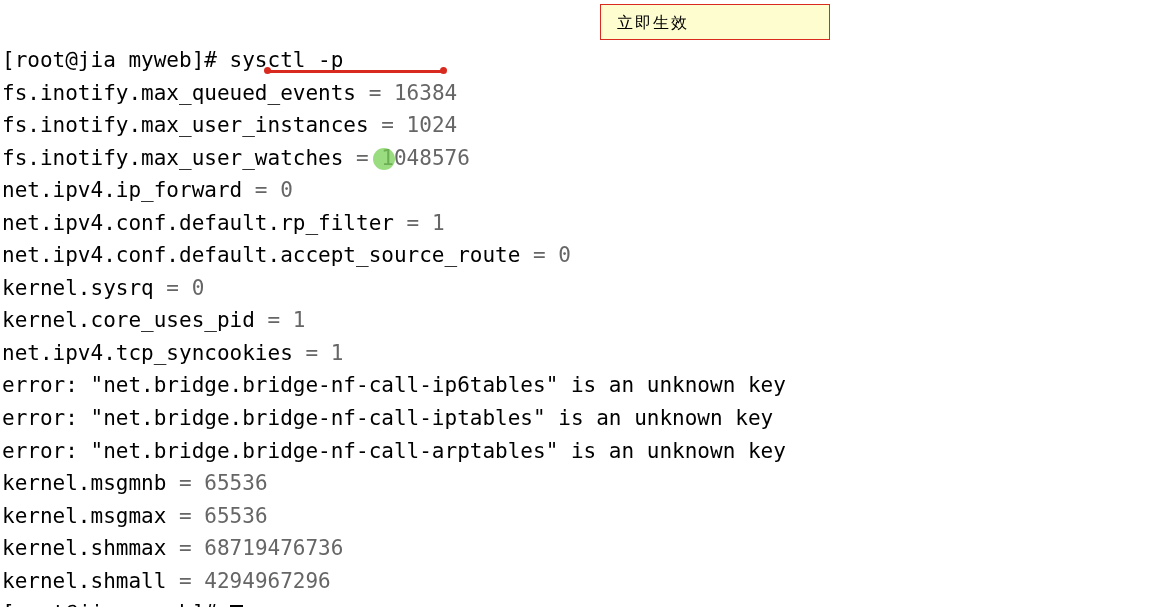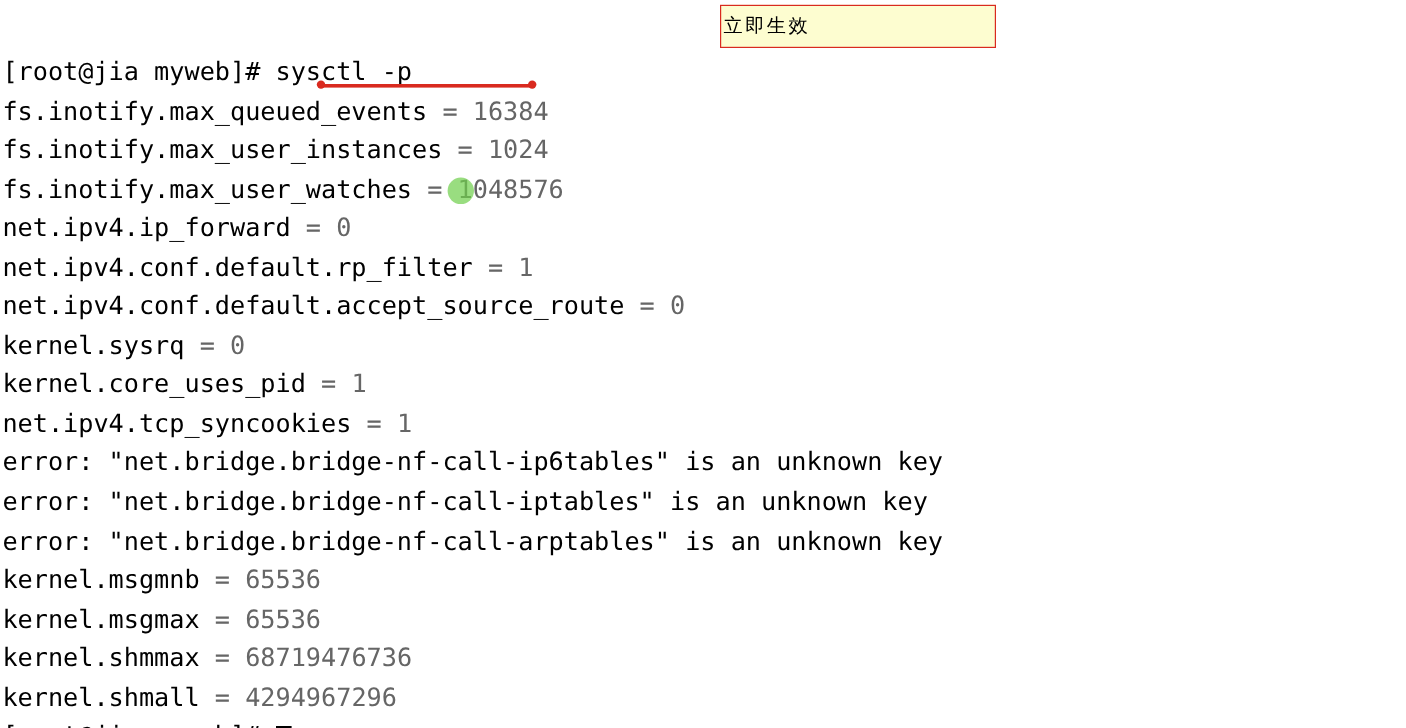--- a/index.html
+++ b/index.html
@@ -40,21 +40,21 @@
       top: 6px;
     }
     .callout-box {
       position: absolute;
       top: 4px;
       left: 600px;
       width: 230px;
       height: 36px;
       border: 1.5px solid #d92a1f;
       background: #fdfdd0;
-      padding: 6px 2px;
+      padding: 6px 16px;
       font-family: "SimSun", "宋体", serif;
       font-size: 16px;
       color: #000000;
       letter-spacing: 2px;
     }
     .cursor-block {
       display: inline-block;
       width: 13px;
       height: 22px;
       background: #000000;

